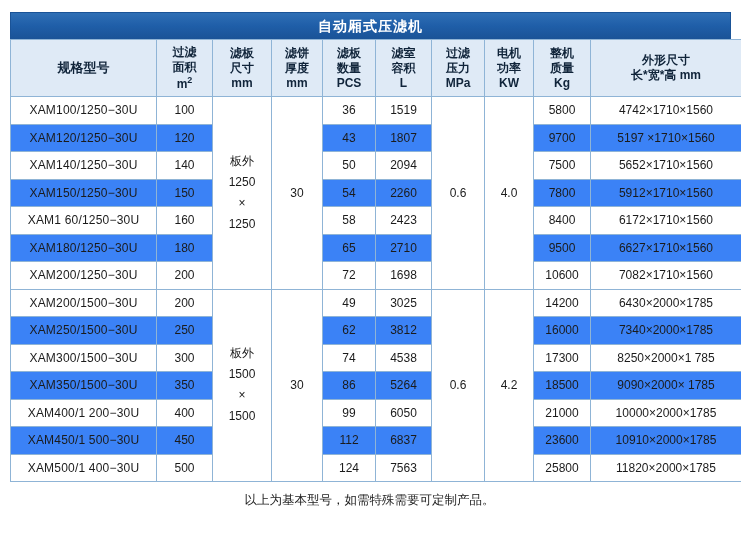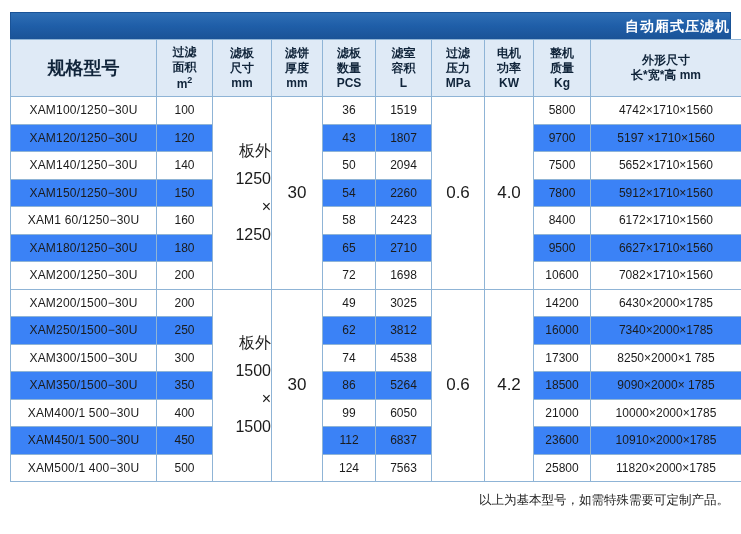--- a/index.html
+++ b/index.html
@@ -17,21 +17,21 @@
   .page {
     position: relative;
     width: 741px;
     height: 534px;
     box-sizing: border-box;
     padding: 12px 10px 0 10px;
   }
   .title-bar {
     height: 26px;
     line-height: 26px;
-    text-align: right;
+    text-align: center;
     color: #ffffff;
     font-size: 14px;
     font-weight: bold;
     letter-spacing: 1px;
     background: linear-gradient(to bottom, #2f6fb5 0%, #1f5ea8 50%, #1a5397 100%);
     border: 1px solid #1a5397;
     border-bottom: none;
   }
   table.spec {
     border-collapse: collapse;
@@ -47,60 +47,60 @@
   }
   thead td {
     background: #dfeaf6;
     font-weight: bold;
     font-size: 12px;
     height: 56px;
     line-height: 1.25;
     color: #10243a;
   }
   thead td.model-head {
-    font-size: 18px;
+    font-size: 13px;
   }
   tbody td {
     height: 26.5px;
     font-size: 12px;
     background: #ffffff;
   }
   tbody tr.alt td {
     background: #3b82f6;
   }
   td.model {
     text-align: center;
     font-size: 12px;
     letter-spacing: 0.2px;
   }
   td.merge-plate {
     font-size: 12px;
     line-height: 1.9;
     background: #ffffff;
   }
   td.merge-cell {
-    font-size: 17px;
+    font-size: 12px;
     background: #ffffff;
   }
   .plate-stack {
     display: flex;
     flex-direction: column;
-    align-items: flex-end;
+    align-items: center;
     justify-content: center;
     line-height: 1.75;
-    font-size: 16px;
+    font-size: 12px;
   }
   .sup {
     font-size: 9px;
     vertical-align: super;
   }
   .footnote {
     margin-top: 10px;
     width: 721px;
-    text-align: right;
+    text-align: center;
     font-size: 12.5px;
     color: #1b1b1b;
     padding-right: 2px;
     box-sizing: border-box;
   }
   .group-sep td {
     border-top: 2px solid #8fb4d6;
     margin-left: 8px;
   }
 </style>
@@ -266,21 +266,21 @@
         </tr>
         <tr class="alt">
           <td class="model">XAM350/1500−30U</td>
           <td>350</td>
           <td>86</td>
           <td>5264</td>
           <td>18500</td>
           <td>9090×2000× 1785</td>
         </tr>
         <tr>
-          <td class="model">XAM400/1 500−30U</td>
+          <td class="model">XAM400/1 200−30U</td>
           <td>400</td>
           <td>99</td>
           <td>6050</td>
           <td>21000</td>
           <td>10000×2000×1785</td>
         </tr>
         <tr class="alt">
           <td class="model">XAM450/1 500−30U</td>
           <td>450</td>
           <td>112</td>

